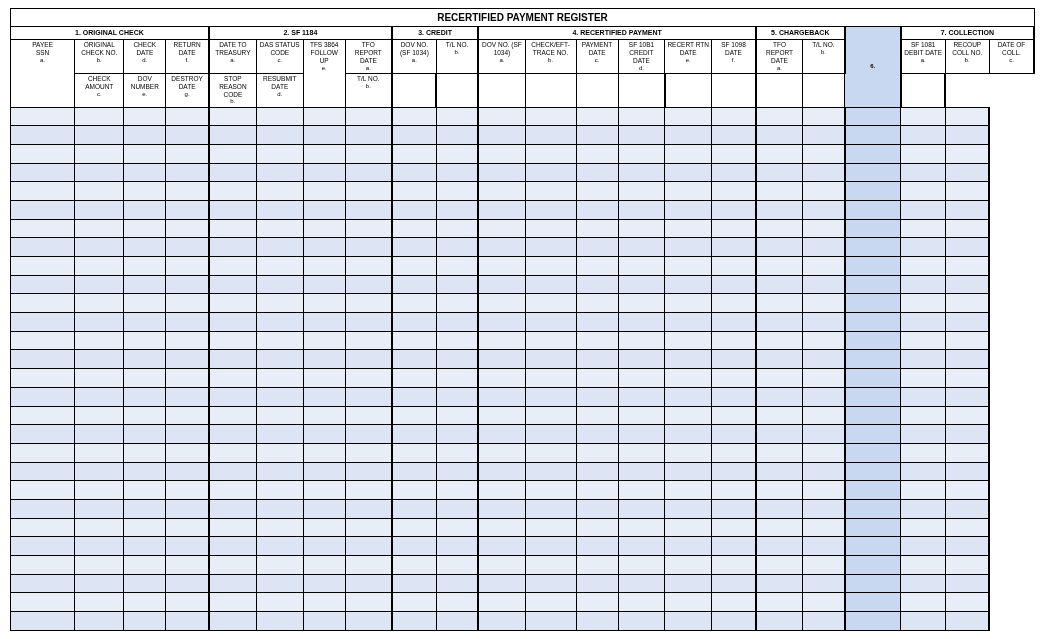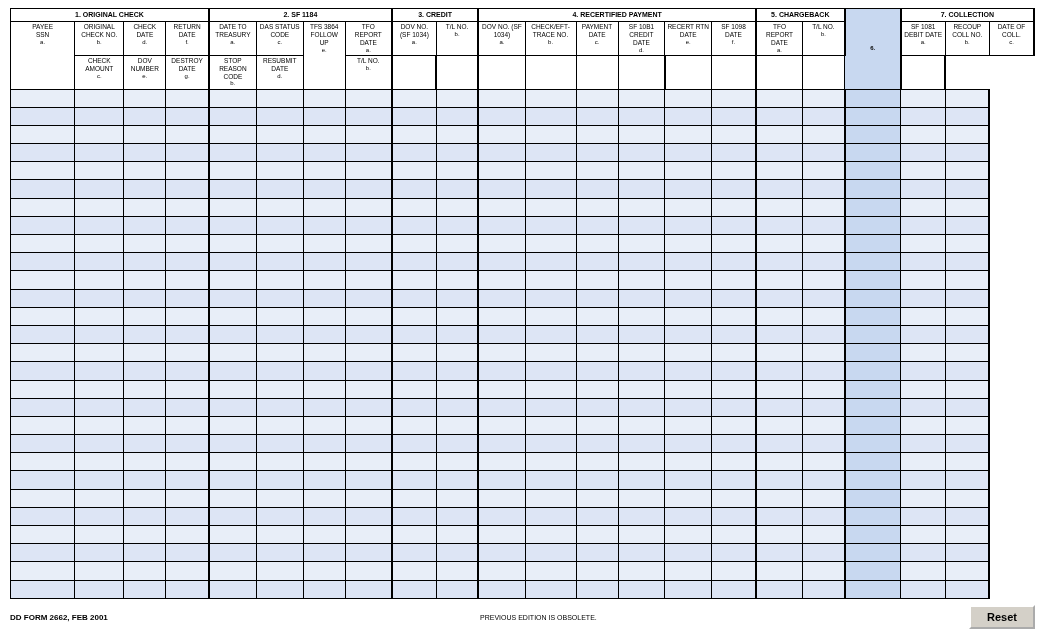--- a/index.html
+++ b/index.html
@@ -88,20 +88,21 @@
       font-weight: bold;
       text-align: center;
       font-size: 7px;
       padding: 2px 1px;
     }
   </style>
 </head>
 <body>
 
 <div class="page">
+  <div class="main-title">RECERTIFIED PAYMENT REGISTER</div>
 
   <table class="register-table">
 
     <thead>
       <tr class="header-section-row">
         <td colspan="4" style="border-right:2px solid #000;">1.  ORIGINAL CHECK</td>
         <td colspan="4" style="border-right:2px solid #000;">2.  SF 1184</td>
         <td colspan="2" style="border-right:2px solid #000;">3.  CREDIT</td>
         <td colspan="6" style="border-right:2px solid #000;">4.  RECERTIFIED PAYMENT</td>
         <td colspan="2" style="border-right:2px solid #000;">5. CHARGEBACK</td>
@@ -907,18 +908,13 @@
           <td style="height: 14px; border-right: 2px solid rgb(0, 0, 0);"></td>
           <td style="height: 14px;"></td>
           <td style="height: 14px; border-right: 2px solid rgb(0, 0, 0);"></td>
           <td style="height: 14px; background: rgb(200, 216, 240);"></td>
           <td style="height: 14px;"></td>
           <td style="height: 14px; border-right: 2px solid rgb(0, 0, 0);"></td>
         </tr>
       </tbody>
   </table>
 
-  <div class="footer-row">
-    <div class="footer-left">DD FORM 2662, FEB 2001</div>
-    <div class="footer-center">PREVIOUS EDITION IS OBSOLETE.</div>
-    <button class="reset-btn">Reset</button>
-  </div>
 </div>
 
 </body></html>

